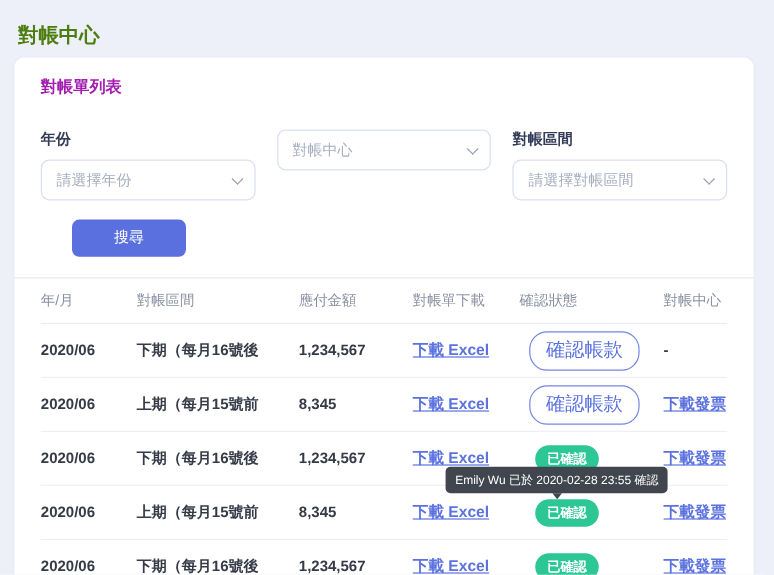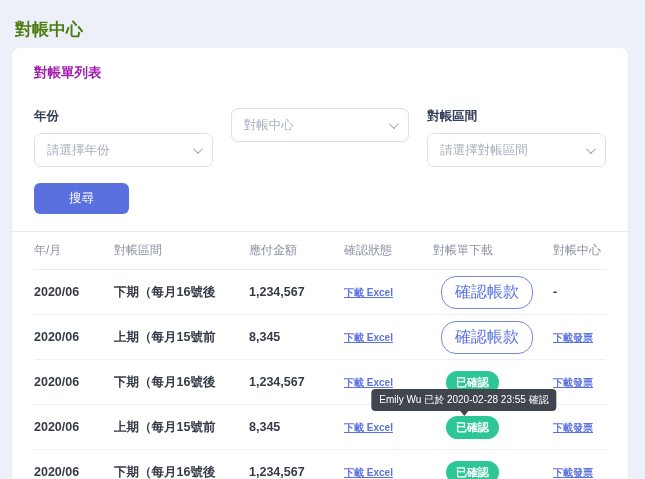--- a/index.html
+++ b/index.html
@@ -36,36 +36,37 @@
   .chevron {
     width:7px; height:7px; border-right:1.5px solid #9aa0b2;
     border-bottom:1.5px solid #9aa0b2; transform:rotate(45deg) translateY(-2px);
     margin-left:8px;
   }
   .search-btn {
     margin-top:16px; width:95px; height:31px;
     background:#5a70de; color:#fff; font-size:12.5px;
     border:none; border-radius:6px; cursor:pointer;
     font-family:inherit;
+    margin-left:26px;
   }
   .panel-divider { height:1px; background:#e6eaf2; margin:17px -22px 0 -22px; }
   .thead {
     display:grid; grid-template-columns:80px 135px 95px 89px 120px 1fr;
     height:38px; align-items:center;
     border-bottom:1px solid #e9ecf3;
     color:#8b91a3; font-size:12px;
   }
   .trow {
     display:grid; grid-template-columns:80px 135px 95px 89px 120px 1fr;
     height:45px; align-items:center;
     border-bottom:1px solid #eef0f6;
     font-size:12.5px; color:#363b47;
   }
   .cell-strong { font-weight:bold; color:#363b47; }
-  a.link { color:#5b72e0; text-decoration:underline; font-weight:bold; cursor:pointer; font-size:10px; }
+  a.link { color:#5b72e0; text-decoration:underline; font-weight:bold; cursor:pointer; font-size:13px; }
   .status-cell { position:relative; padding-left:8px; }
   .pill {
     display:inline-block; padding:5px 13px;
     border:1px solid #7586e4; border-radius:15px;
     color:#5b72e0; font-size:16px; background:#fff; cursor:pointer;
     font-family:inherit;
   }
   .badge {
     display:inline-block; margin-left:5px; padding:4px 10px;
     background:#2dc695; border-radius:12px;
@@ -118,22 +119,22 @@
   </div>
 
   <button class="search-btn">搜尋</button>
 
   <div class="panel-divider"></div>
 
   <div class="thead">
     <div>年/月</div>
     <div>對帳區間</div>
     <div>應付金額</div>
+    <div>對帳單下載</div>
     <div>確認狀態</div>
-    <div>對帳單下載</div>
     <div>對帳中心</div>
   </div>
 
   <div id="rows">
   <div class="trow">
     <div class="cell-strong">2020/06</div>
     <div class="cell-strong">下期（每月16號後</div>
     <div class="cell-strong">1,234,567</div>
     <div>
       <a class="link">下載 Excel</a>

